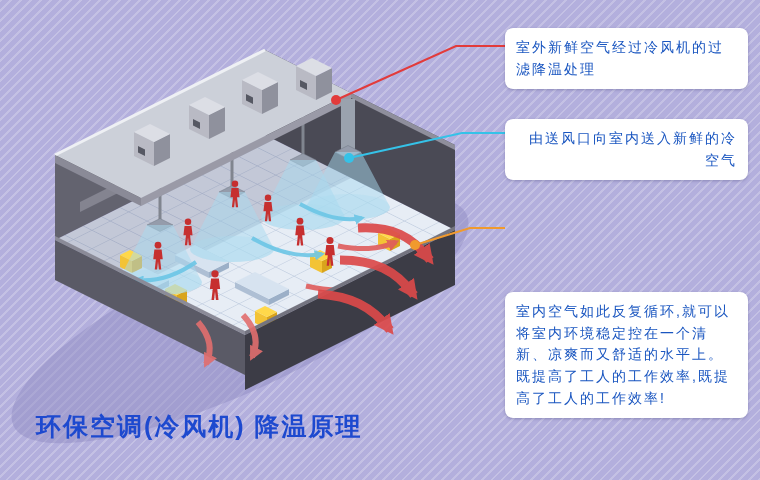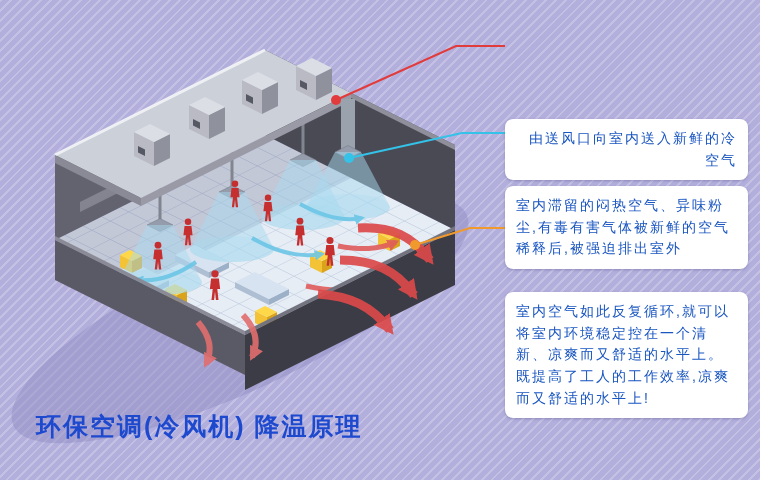--- a/index.html
+++ b/index.html
@@ -172,25 +172,25 @@
     <g fill="none" stroke-width="2">
       <polyline points="336,100 456,46 505,46" stroke="#e23b3b"></polyline>
       <polyline points="349,158 462,133 505,133" stroke="#35c2e8"></polyline>
       <polyline points="415,245 470,228 505,228" stroke="#f09a2e"></polyline>
     </g>
     <circle cx="336" cy="100" r="5" fill="#e23b3b"></circle>
     <circle cx="349" cy="158" r="5" fill="#35c2e8"></circle>
     <circle cx="415" cy="245" r="5" fill="#f09a2e"></circle>
   </svg>
 
+  <div class="callout" id="callout-1">
+    <p>室外新鲜空气经过冷风机的过滤降温处理</p>
+  </div>
   <div class="callout" id="callout-2">
     <p>由送风口向室内送入新鲜的冷空气</p>
   </div>
-  <div class="callout" id="callout-3">
-    <p>室内滞留的闷热空气、异味粉尘,有毒有害气体被新鲜的空气稀释后,被强迫排出室外</p>
-  </div>
   <div class="callout" id="callout-4">
-    <p>室内空气如此反复循环,就可以将室内环境稳定控在一个清新、凉爽而又舒适的水平上。既提高了工人的工作效率,凉爽而又舒适的水平上!</p>
+    <p>室内空气如此反复循环,就可以将室内环境稳定控在一个清新、凉爽而又舒适的水平上。既提高了工人的工作效率,既提高了工人的工作效率!</p>
   </div>
 
   <div class="main-title">环保空调(冷风机) 降温原理</div>
 
 </div>
 
 </body></html>

